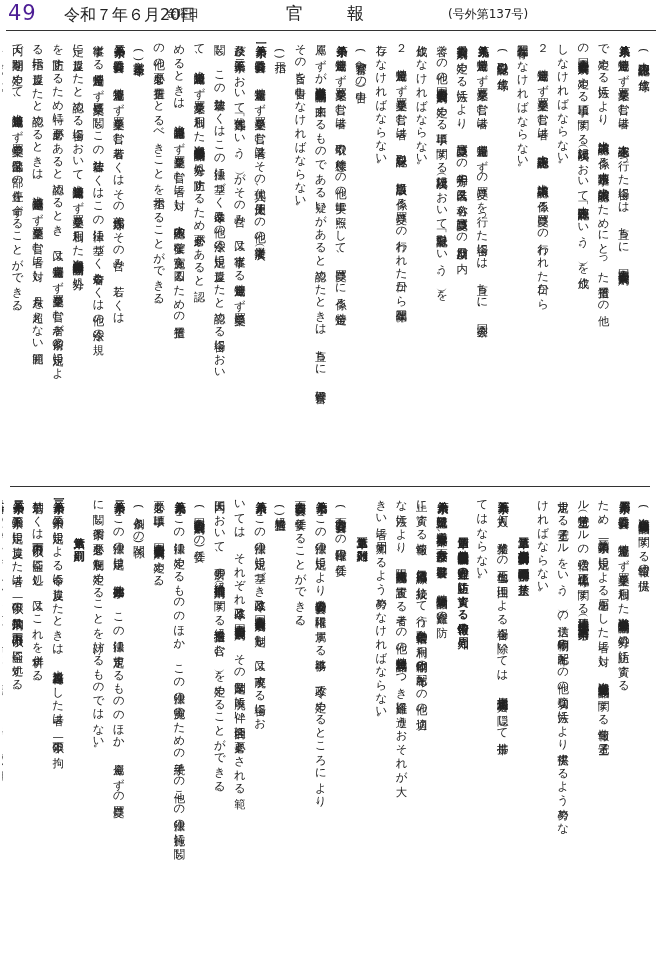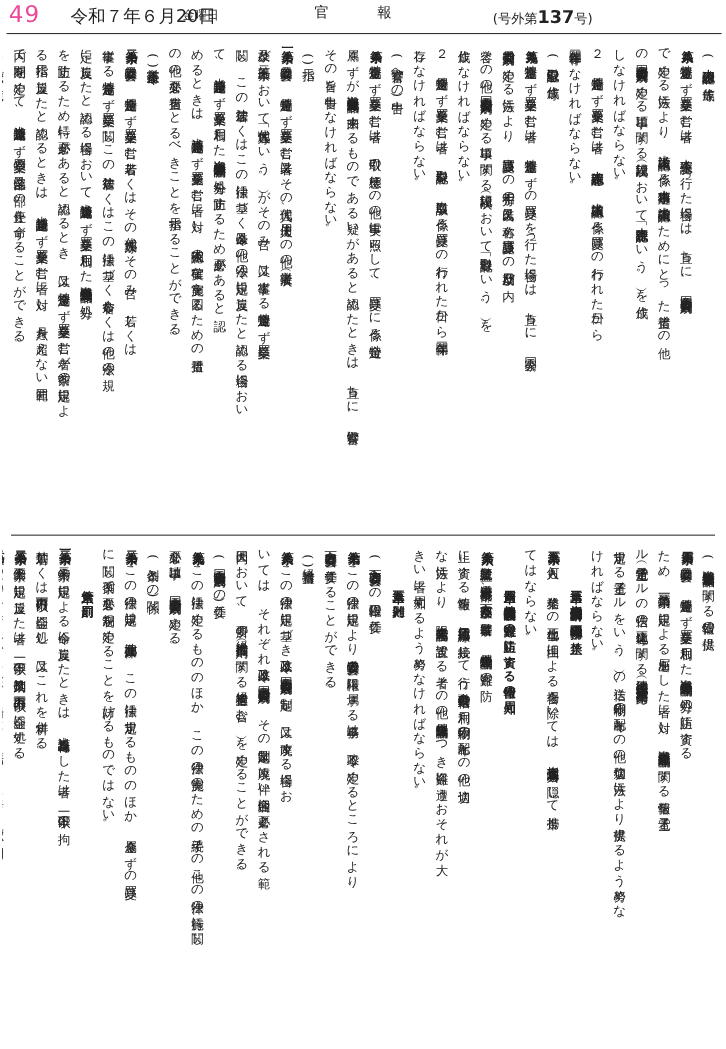--- a/index.html
+++ b/index.html
@@ -5,26 +5,26 @@
   html, body { margin: 0; padding: 0; background: #ffffff; }
   body {
     width: 660px; height: 954px; position: relative; overflow: hidden;
     font-family: "DejaVu Serif", "Liberation Serif", serif;
     color: #222;
   }
   .header {
     position: absolute; left: 0; top: 0; width: 660px; height: 26px;
     font-family: "DejaVu Sans", "Liberation Sans", sans-serif;
   }
-  .header .page-no { position: absolute; left: 8px; top: 1px; font-size: 21px; color: #ec4899; letter-spacing: 1px; }
+  .header .page-no { position: absolute; left: 8px; top: 1px; font-size: 21px; color: #4c1d95; letter-spacing: 1px; }
   .header .date { position: absolute; left: 64px; top: 5px; font-size: 16px; }
   .header .weekday { position: absolute; left: 166px; top: 6px; font-size: 11px; text-align: center; }
-  .header .title { position: absolute; left: 286px; top: 2px; font-size: 13px; font-family: "DejaVu Serif", serif; letter-spacing: 44px; }
+  .header .title { position: absolute; left: 286px; top: 2px; font-size: 17px; font-family: "DejaVu Serif", serif; letter-spacing: 44px; }
   .header .issue { position: absolute; left: 448px; top: 6px; font-size: 12px; }
-  .header .issue b { font-size: 16px; font-weight: bold; font-family: "DejaVu Sans", sans-serif; }
+  .header .issue b { font-size: 12px; font-weight: normal; font-family: "DejaVu Sans", sans-serif; }
   .rule-top { position: absolute; left: 6px; top: 30px; width: 650px; height: 1px; background: #333; }
   .rule-mid { position: absolute; left: 10px; top: 486px; width: 640px; height: 1px; background: #333; }
   .block {
     position: absolute; writing-mode: vertical-rl; -webkit-writing-mode: vertical-rl;
     font-size: 11.4px; line-height: 20.2px; letter-spacing: 0.6px;
     white-space: pre; overflow: hidden; text-align: start;
   }
   .block-top { right: 6px; top: 36px; height: 446px; width: 652px; }
   .block-bottom { right: 6px; top: 492px; height: 456px; width: 652px; }
   .line { display: block; }

